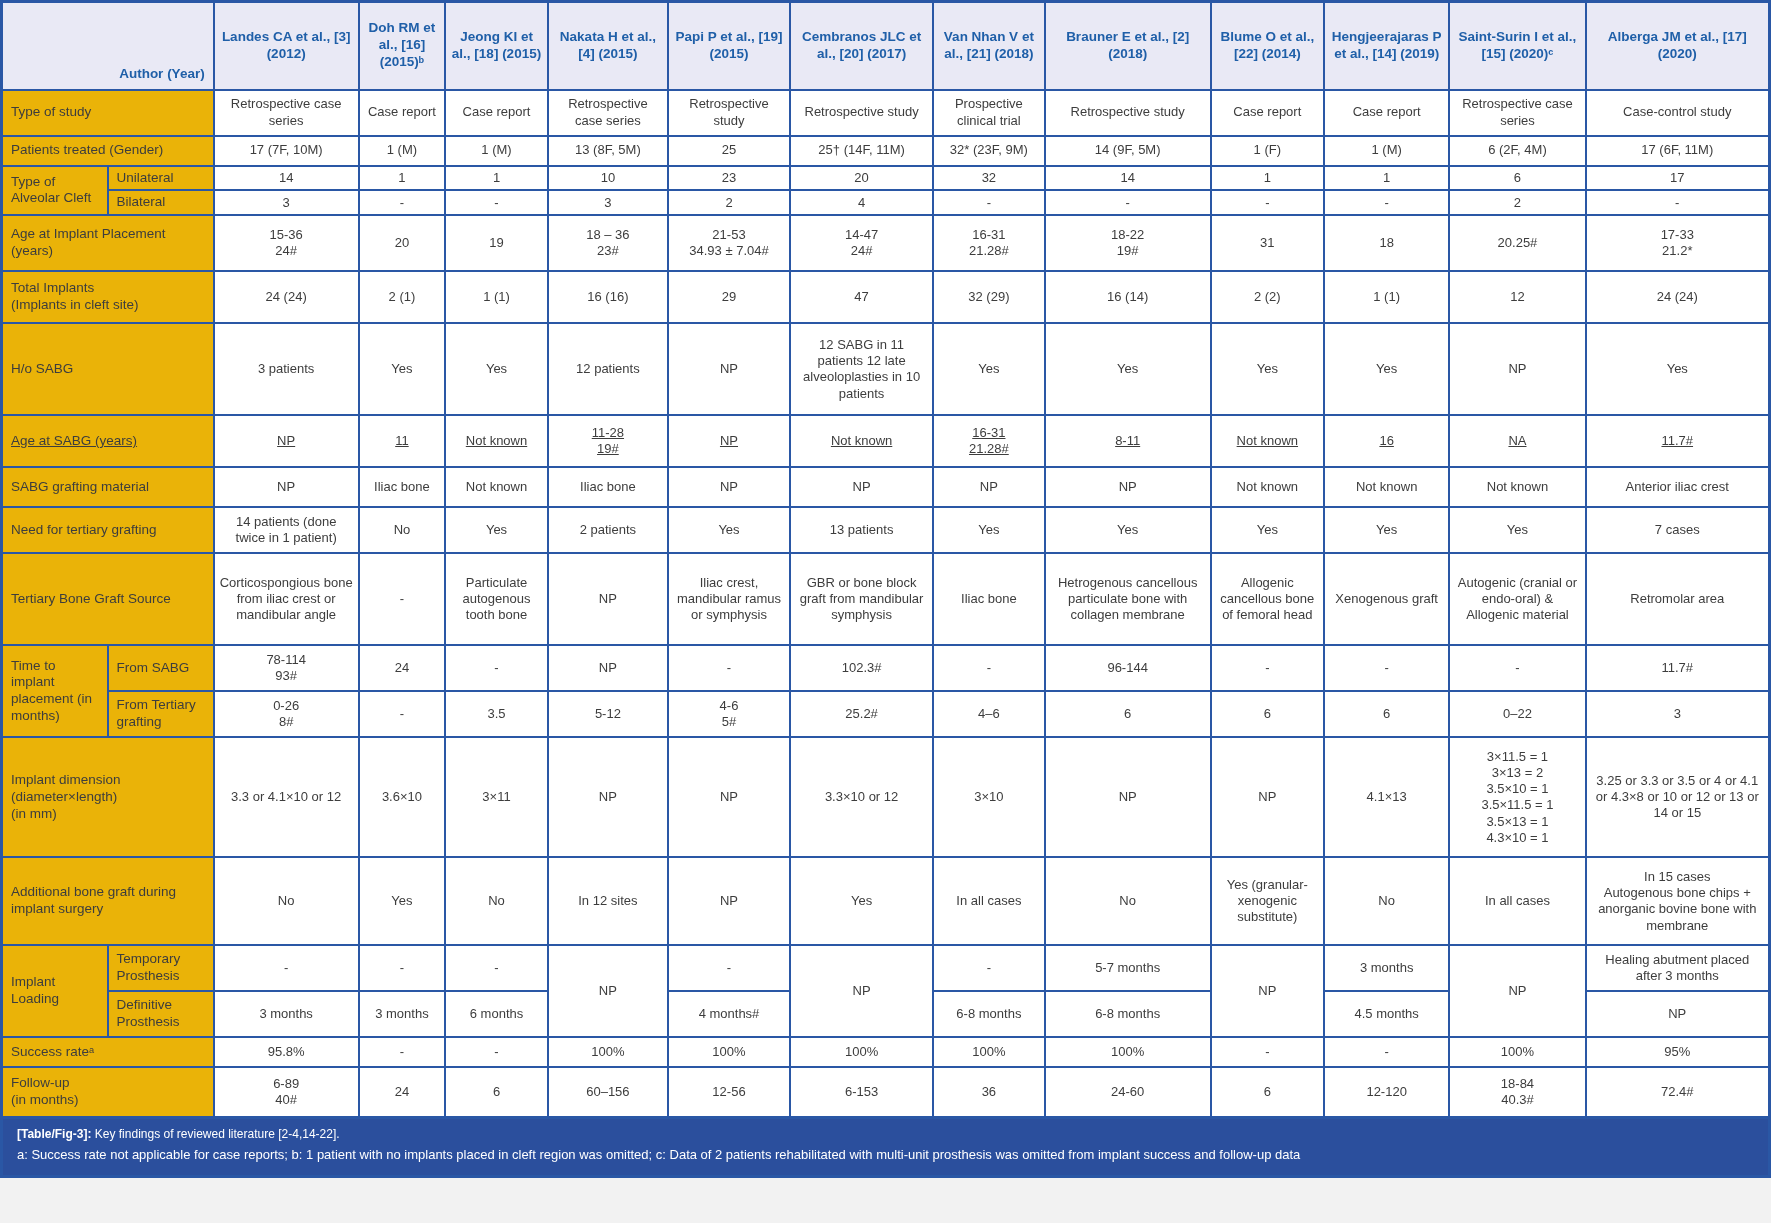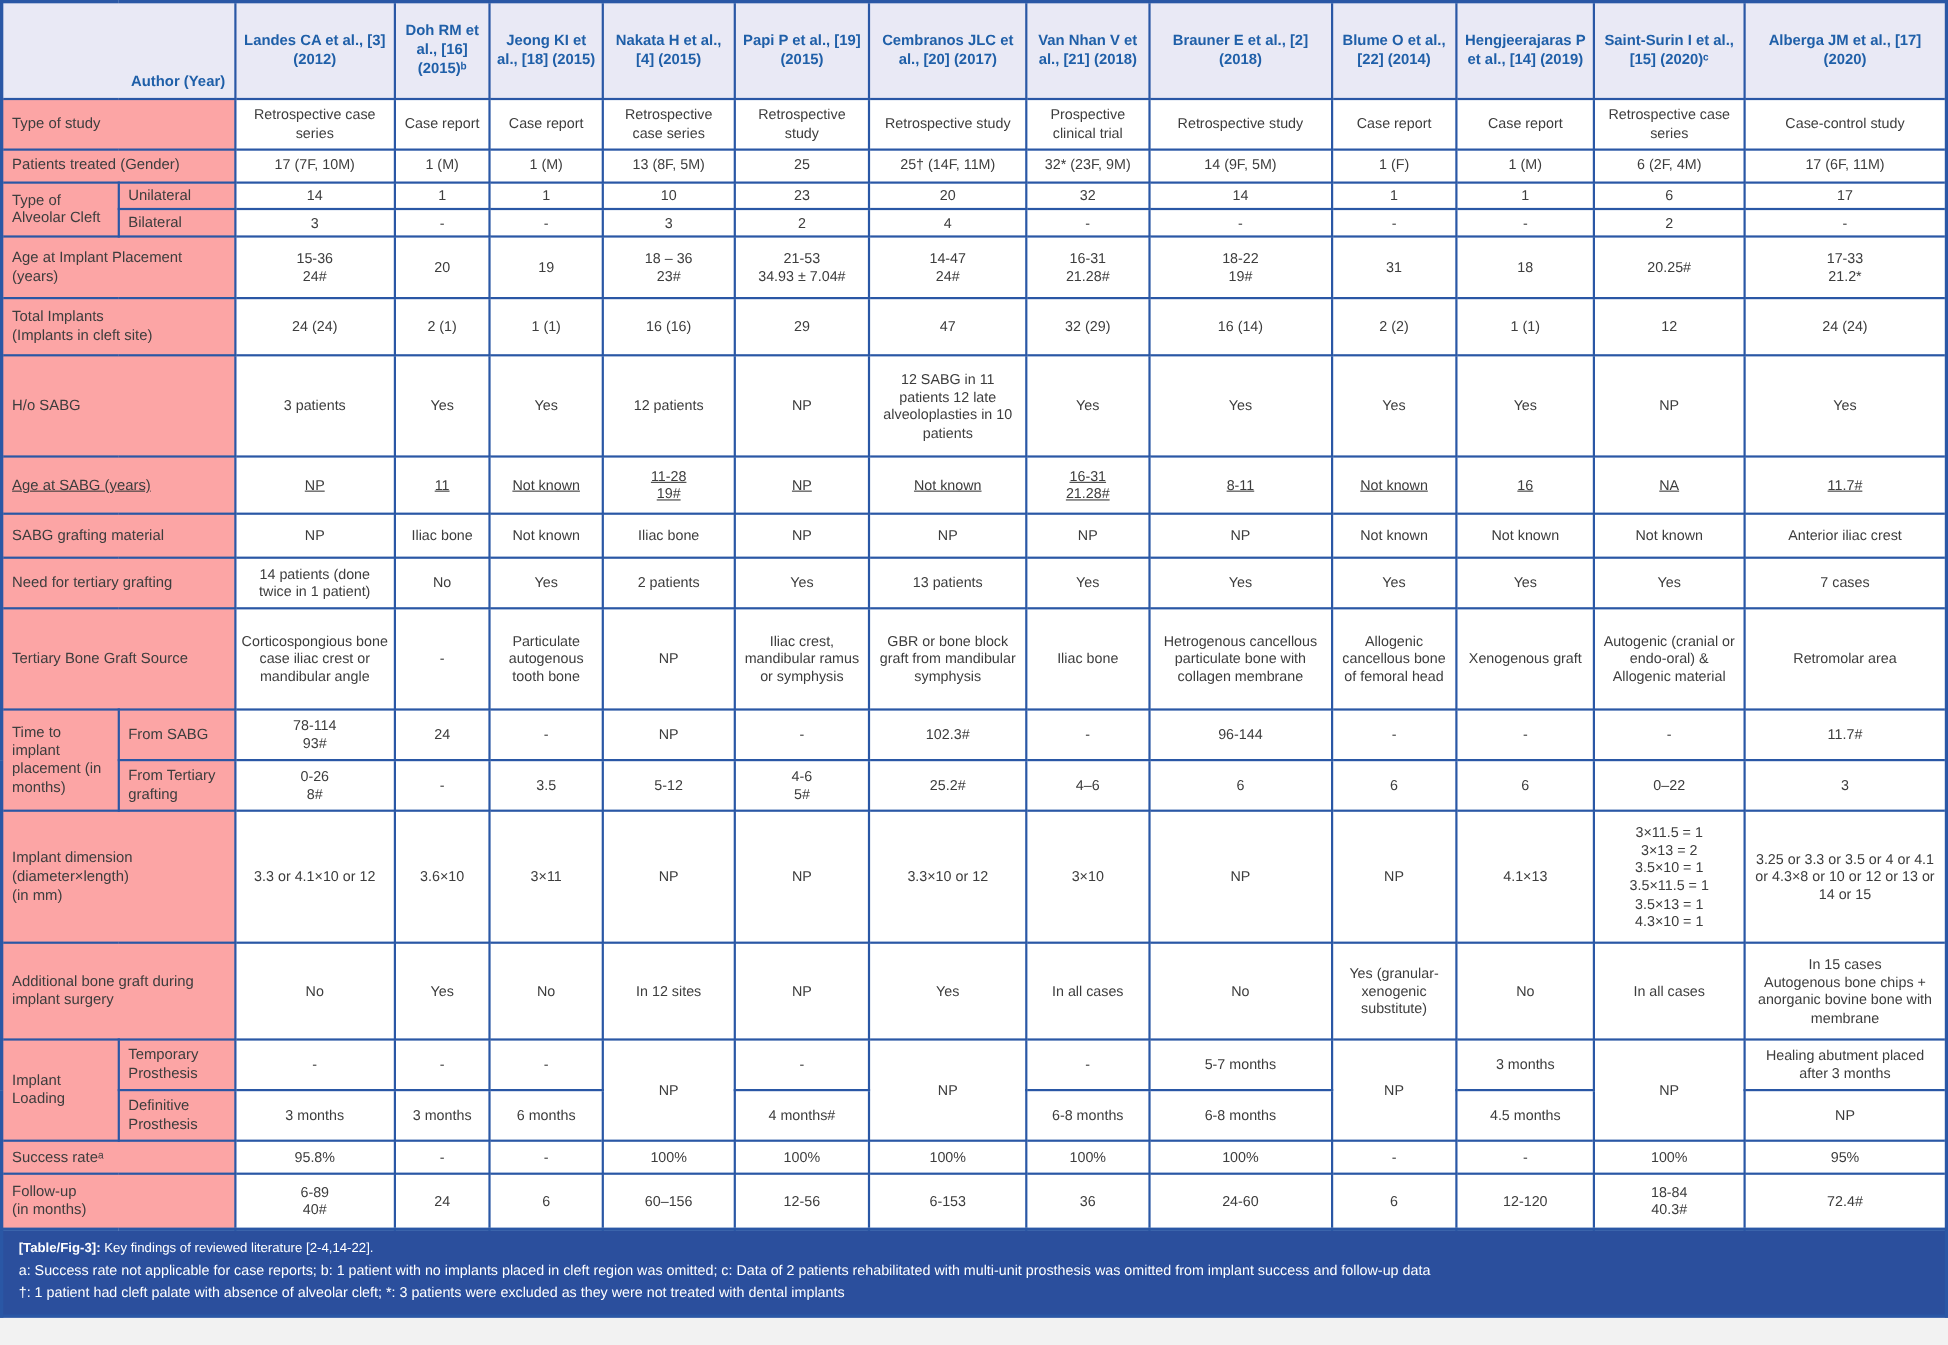--- a/index.html
+++ b/index.html
@@ -11,21 +11,21 @@
   }
   *{box-sizing:border-box;}
   html,body{margin:0;padding:0;background:#f2f2f2;}
   body{font-family:"Liberation Sans","DejaVu Sans",sans-serif;color:var(--body-text);}
   .page{width:1771px;}
   table{width:100%;border-collapse:collapse;table-layout:fixed;border:3px solid var(--border);background:#fff;}
   th,td{border:2px solid var(--border);padding:3px 5px;font-size:13px;line-height:1.25;
         text-align:center;vertical-align:middle;white-space:pre-line;word-wrap:break-word;}
   thead th{background:var(--header-bg);color:var(--header-text);font-weight:bold;font-size:13.5px;}
   th.corner{text-align:right;vertical-align:bottom;padding:6px 8px;}
-  td.rowlabel{text-align:left;padding-left:8px;font-size:13.5px;background:#fca5a5;color:var(--body-text);}
+  td.rowlabel{text-align:left;padding-left:8px;font-size:13.5px;background:#eab308;color:var(--body-text);}
   
   tr[data-name="row-type-of-study"]{height:46px;}
   tr[data-name="row-patients-treated"]{height:30px;}
   tr[data-name="row-unilateral"],tr[data-name="row-bilateral"]{height:24px;}
   tr[data-name="row-age-implant"]{height:56px;}
   tr[data-name="row-total-implants"]{height:52px;}
   tr[data-name="row-ho-sabg"]{height:92px;}
   tr[data-name="row-age-sabg"]{height:52px;text-decoration:underline;}
   tr[data-name="row-sabg-material"]{height:40px;}
   tr[data-name="row-need-tertiary"]{height:46px;}
@@ -238,21 +238,21 @@
           <td data-name="table-cell">13 patients</td>
           <td data-name="table-cell">Yes</td>
           <td data-name="table-cell">Yes</td>
           <td data-name="table-cell">Yes</td>
           <td data-name="table-cell">Yes</td>
           <td data-name="table-cell">Yes</td>
           <td data-name="table-cell">7 cases</td>
         </tr>
         <tr data-name="row-tertiary-source">
           <td colspan="2" class="rowlabel" data-name="row-label">Tertiary Bone Graft Source</td>
-          <td data-name="table-cell">Corticospongious bone case iliac crest or mandibular angle</td>
+          <td data-name="table-cell">Corticospongious bone from iliac crest or mandibular angle</td>
           <td data-name="table-cell">-</td>
           <td data-name="table-cell">Particulate autogenous tooth bone</td>
           <td data-name="table-cell">NP</td>
           <td data-name="table-cell">Iliac crest, mandibular ramus or symphysis</td>
           <td data-name="table-cell">GBR or bone block graft from mandibular symphysis</td>
           <td data-name="table-cell">Iliac bone</td>
           <td data-name="table-cell">Hetrogenous cancellous particulate bone with collagen membrane</td>
           <td data-name="table-cell">Allogenic cancellous bone of femoral head</td>
           <td data-name="table-cell">Xenogenous graft</td>
           <td data-name="table-cell">Autogenic (cranial or endo-oral) &amp; Allogenic material</td>
@@ -389,15 +389,14 @@
           <td data-name="table-cell">18-84
 40.3#</td>
           <td data-name="table-cell">72.4#</td>
         </tr>
       </tbody>
   </table>
 
   <div class="footer" data-name="table-footer">
     <div class="caption" data-name="table-caption"><b data-name="caption-tag">[Table/Fig-3]:</b><span data-name="caption-text"> Key findings of reviewed literature [2-4,14-22].</span></div>
     <div class="note" data-name="footnote-abc">a: Success rate not applicable for case reports; b: 1 patient with no implants placed in cleft region was omitted; c: Data of 2 patients rehabilitated with multi-unit prosthesis was omitted from implant success and follow-up data</div>
-    <div class="note" data-name="footnote-symbols">†: 1 patient had cleft palate with absence of alveolar cleft; *: 3 patients were excluded as they were not treated with dental implants</div>
   </div>
 </div>
 
 </body></html>

